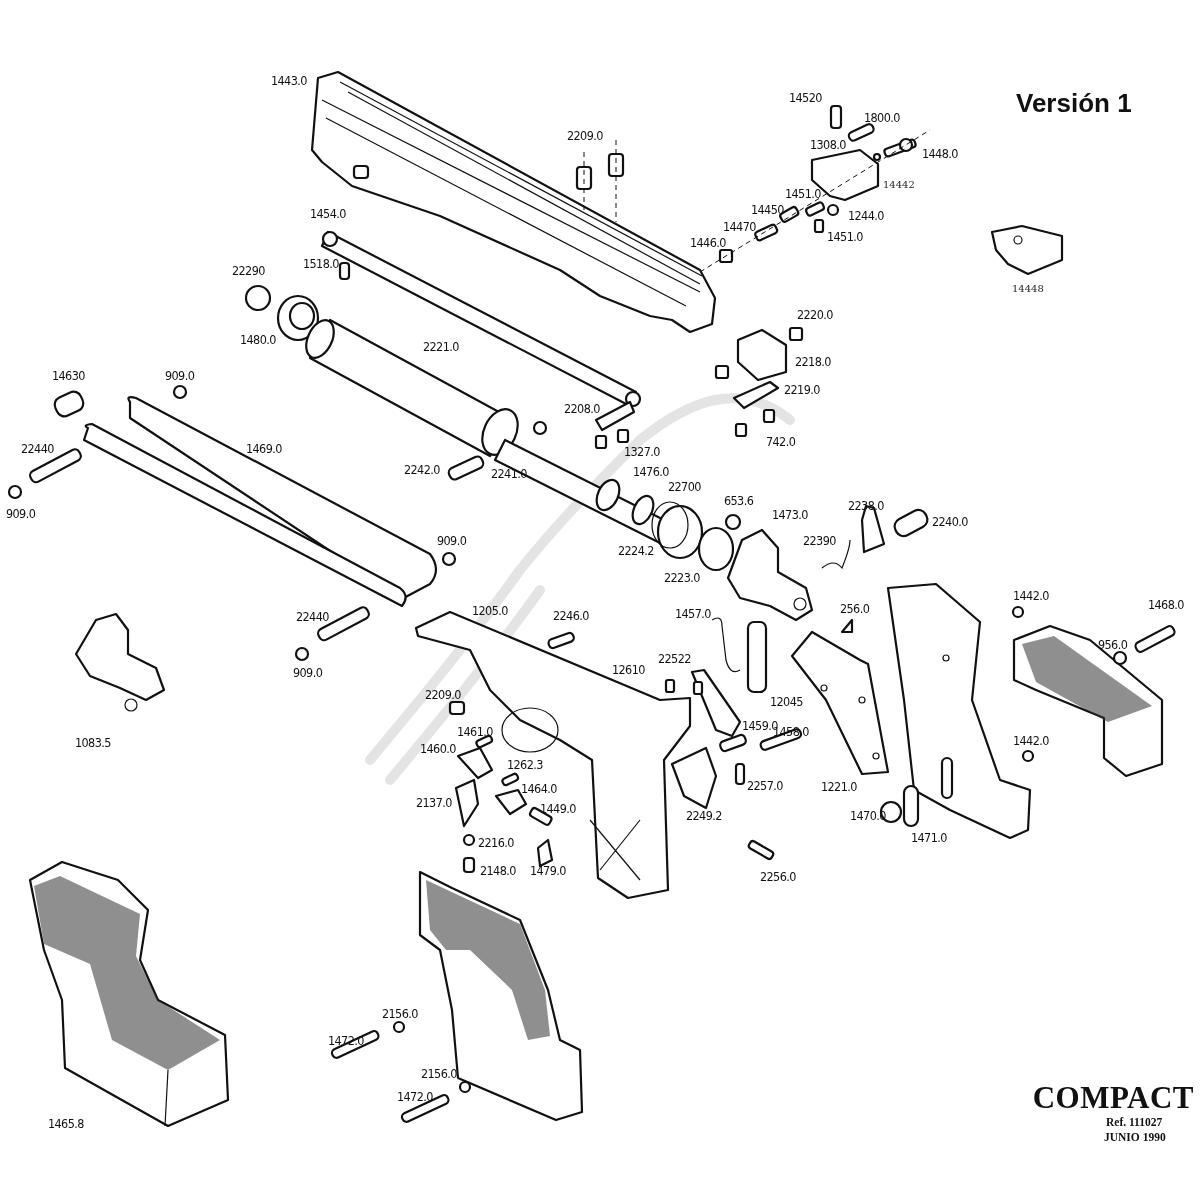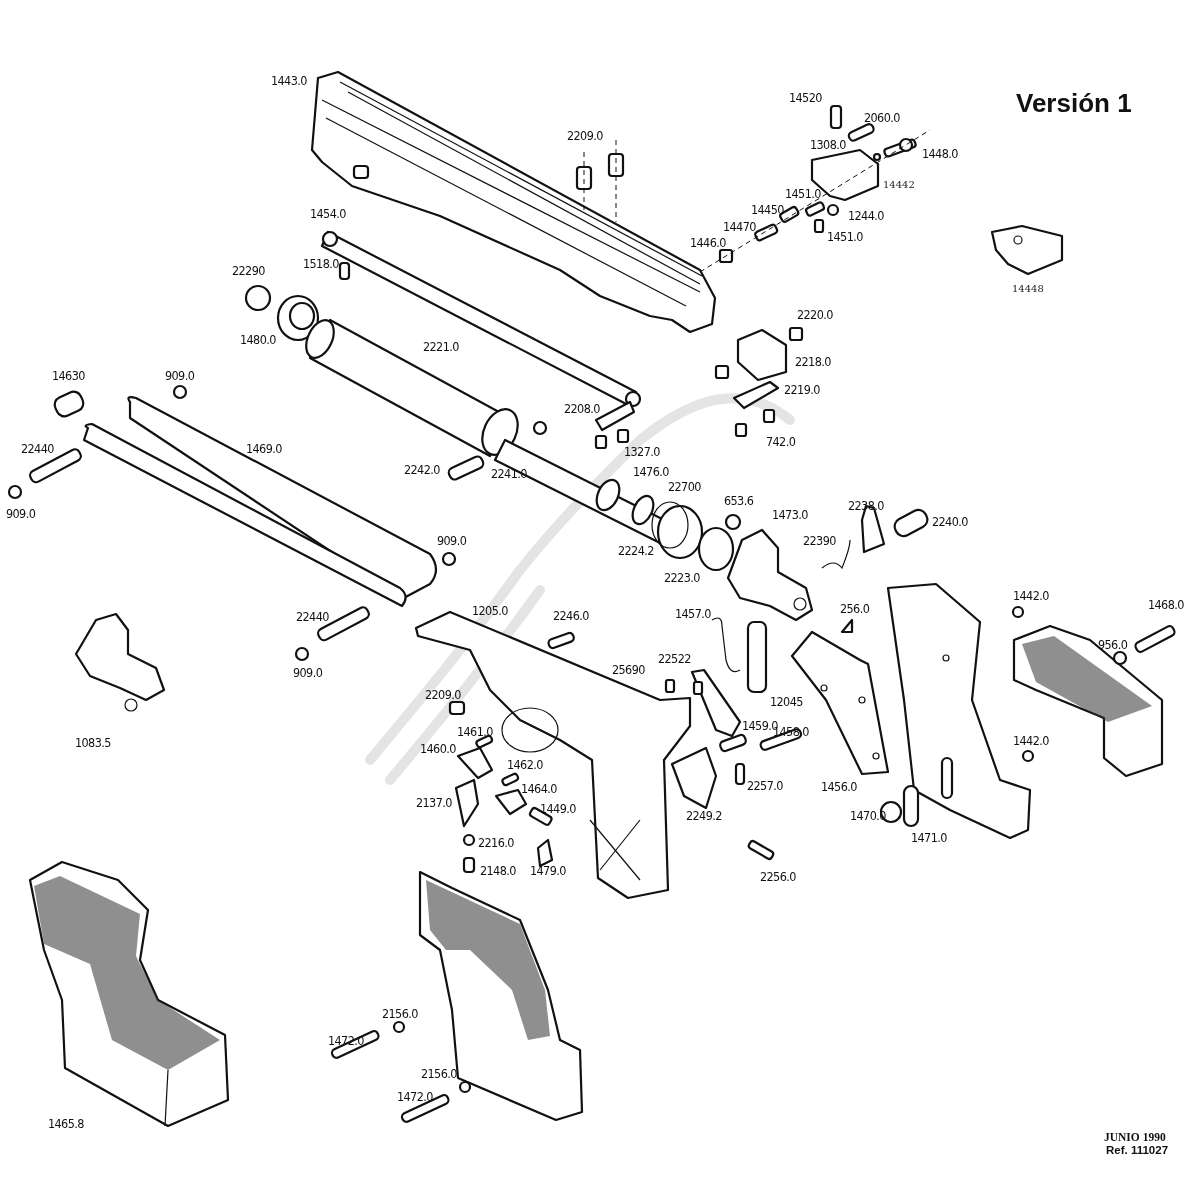--- a/index.html
+++ b/index.html
@@ -3,21 +3,21 @@
 <meta charset="utf-8">
 <style>
   html, body { margin:0; padding:0; background:#ffffff; }
   body { width:1200px; height:1200px; position:relative; overflow:hidden; font-family:"DejaVu Sans", sans-serif; }
   #stage { position:absolute; left:0; top:0; width:1200px; height:1200px; }
   svg#art { position:absolute; left:0; top:0; }
   .lbl { position:absolute; font-family:"DejaVu Sans Condensed","DejaVu Sans", sans-serif; font-size:12.5px; color:#111; letter-spacing:-0.6px; white-space:nowrap; line-height:1; }
   .serif-lbl { position:absolute; font-family:"DejaVu Serif", serif; font-size:10px; color:#222; white-space:nowrap; line-height:1; }
   #version { position:absolute; left:1016px; top:88px; font-family:"Liberation Sans", sans-serif; font-weight:bold; font-size:26px; color:#111; }
   #title { position:absolute; right:6px; top:1080px; font-family:"Liberation Serif", serif; font-weight:bold; font-size:31px; color:#111; letter-spacing:0.5px; }
-  #ref { position:absolute; left:1106px; top:1144px; font-family:Liberation Sans, sans-serif; font-weight:bold; font-size:11.5px; color:#111; }
+  #ref { position:absolute; left:1106px; top:1116px; font-family:Liberation Serif, serif; font-weight:bold; font-size:11.5px; color:#111; }
   #date { position:absolute; left:1104px; top:1131px; font-family:"Liberation Serif", serif; font-weight:bold; font-size:11.5px; color:#111; }
   .part { fill:#fff; stroke:#111; stroke-width:2.2; stroke-linejoin:round; }
   .thin { fill:none; stroke:#111; stroke-width:1.2; }
   .dash { fill:none; stroke:#111; stroke-width:1; stroke-dasharray:5 4; }
   .tex { fill:#333; }
   .wm { fill:none; stroke:#e4e4e4; stroke-width:10; stroke-linecap:round; }
 </style>
 </head>
 <body>
 
@@ -212,21 +212,21 @@
     <circle class="part" cx="399" cy="1027" r="5"></circle>
     <circle class="part" cx="465" cy="1087" r="5"></circle>
     <rect class="part" x="330" y="1040" width="50" height="9" rx="4" transform="rotate(-25 355 1044)"></rect>
     <rect class="part" x="400" y="1104" width="50" height="9" rx="4" transform="rotate(-25 425 1108)"></rect>
   </g>
 </svg>
 
 <span class="lbl" style="left:271px;top:75px">1443.0</span>
 <span class="lbl" style="left:567px;top:130px">2209.0</span>
 <span class="lbl" style="left:789px;top:92px">14520</span>
-<span class="lbl" style="left:864px;top:112px">2060.0</span>
+<span class="lbl" style="left:864px;top:112px">1800.0</span>
 <span class="lbl" style="left:810px;top:139px">1308.0</span>
 <span class="lbl" style="left:922px;top:148px">1448.0</span>
 <span class="serif-lbl" style="left:883px;top:180px">14442</span>
 <span class="lbl" style="left:785px;top:188px">1451.0</span>
 <span class="lbl" style="left:751px;top:204px">14450</span>
 <span class="lbl" style="left:723px;top:221px">14470</span>
 <span class="lbl" style="left:690px;top:237px">1446.0</span>
 <span class="lbl" style="left:848px;top:210px">1244.0</span>
 <span class="lbl" style="left:827px;top:231px">1451.0</span>
 <span class="serif-lbl" style="left:1012px;top:284px">14448</span>
@@ -259,47 +259,48 @@
 <span class="lbl" style="left:803px;top:535px">22390</span>
 <span class="lbl" style="left:437px;top:535px">909.0</span>
 <span class="lbl" style="left:472px;top:605px">1205.0</span>
 <span class="lbl" style="left:553px;top:610px">2246.0</span>
 <span class="lbl" style="left:675px;top:608px">1457.0</span>
 <span class="lbl" style="left:840px;top:603px">256.0</span>
 <span class="lbl" style="left:1013px;top:590px">1442.0</span>
 <span class="lbl" style="left:1148px;top:599px">1468.0</span>
 <span class="lbl" style="left:296px;top:611px">22440</span>
 <span class="lbl" style="left:1098px;top:639px">956.0</span>
-<span class="lbl" style="left:612px;top:664px">25690</span>
+<span class="lbl" style="left:612px;top:664px">12610</span>
 <span class="lbl" style="left:658px;top:653px">22522</span>
 <span class="lbl" style="left:293px;top:667px">909.0</span>
 <span class="lbl" style="left:425px;top:689px">2209.0</span>
 <span class="lbl" style="left:770px;top:696px">12045</span>
 <span class="lbl" style="left:75px;top:737px">1083.5</span>
 <span class="lbl" style="left:457px;top:726px">1461.0</span>
 <span class="lbl" style="left:742px;top:720px">1459.0</span>
 <span class="lbl" style="left:773px;top:726px">1458.0</span>
 <span class="lbl" style="left:420px;top:743px">1460.0</span>
-<span class="lbl" style="left:507px;top:759px">1462.0</span>
+<span class="lbl" style="left:507px;top:759px">1262.3</span>
 <span class="lbl" style="left:747px;top:780px">2257.0</span>
-<span class="lbl" style="left:821px;top:781px">1456.0</span>
+<span class="lbl" style="left:821px;top:781px">1221.0</span>
 <span class="lbl" style="left:1013px;top:735px">1442.0</span>
 <span class="lbl" style="left:521px;top:783px">1464.0</span>
 <span class="lbl" style="left:416px;top:797px">2137.0</span>
 <span class="lbl" style="left:540px;top:803px">1449.0</span>
 <span class="lbl" style="left:686px;top:810px">2249.2</span>
 <span class="lbl" style="left:850px;top:810px">1470.0</span>
 <span class="lbl" style="left:911px;top:832px">1471.0</span>
 <span class="lbl" style="left:478px;top:837px">2216.0</span>
 <span class="lbl" style="left:480px;top:865px">2148.0</span>
 <span class="lbl" style="left:530px;top:865px">1479.0</span>
 <span class="lbl" style="left:760px;top:871px">2256.0</span>
 <span class="lbl" style="left:382px;top:1008px">2156.0</span>
 <span class="lbl" style="left:328px;top:1035px">1472.0</span>
 <span class="lbl" style="left:421px;top:1068px">2156.0</span>
 <span class="lbl" style="left:397px;top:1091px">1472.0</span>
 <span class="lbl" style="left:48px;top:1118px">1465.8</span>
 
 <div id="version">Versión 1</div>
+<div id="title">COMPACT</div>
 <div id="ref">Ref. 111027</div>
 <div id="date">JUNIO 1990</div>
 
 </div>
 
 </body></html>

